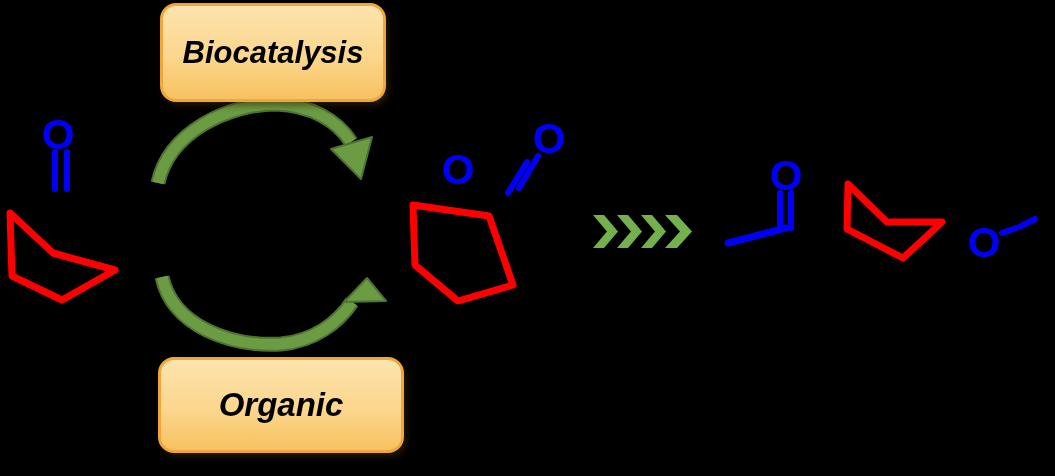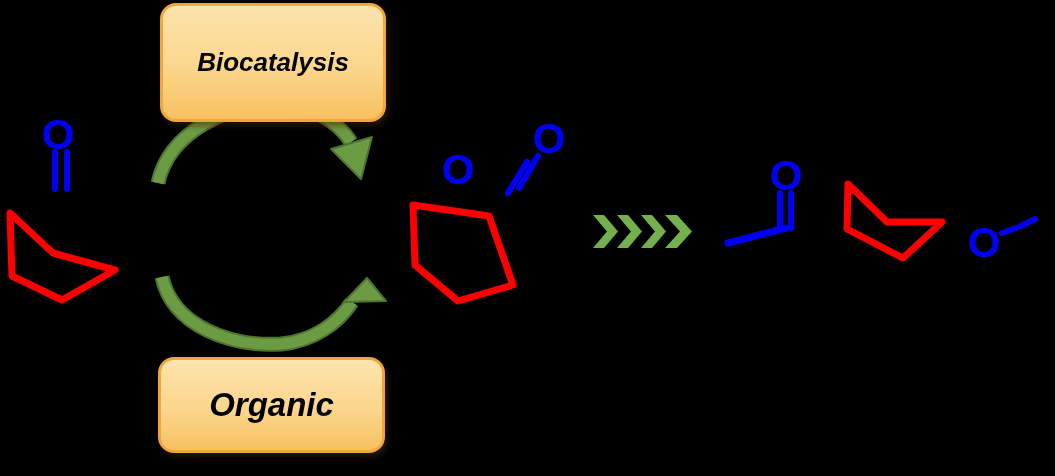--- a/index.html
+++ b/index.html
@@ -27,22 +27,22 @@
     box-shadow: 3px 4px 6px rgba(60,40,0,0.55);
     display: flex;
     flex-direction: column;
     align-items: center;
     justify-content: center;
     text-align: center;
     color: #000;
     font-style: italic;
     font-weight: bold;
   }
-  #box-biocatalysis { left: 160px; top: 3px; width: 226px; height: 119px; font-size: 26px; text-align: right; }
-  #box-organic-synthesis { left: 158px; top: 357px; width: 227px; height: 96px; font-size: 33px; line-height: 1.22; }
+  #box-biocatalysis { left: 160px; top: 3px; width: 226px; height: 99px; font-size: 31px; text-align: right; }
+  #box-organic-synthesis { left: 158px; top: 357px; width: 246px; height: 96px; font-size: 33px; line-height: 1.22; }
 </style>
 </head>
 <body>
 
 <div id="canvas">
 
   <svg id="scheme-svg" width="1055" height="476" viewBox="0 0 1055 476">
 
     <g>
       <polygon points="10,213 53,253 115,270 62,300 12,276" fill="none" stroke="#ff0000" stroke-width="7" stroke-linejoin="round"></polygon>

